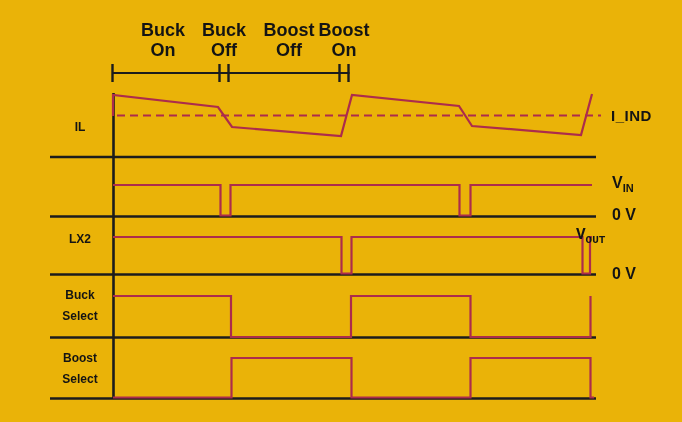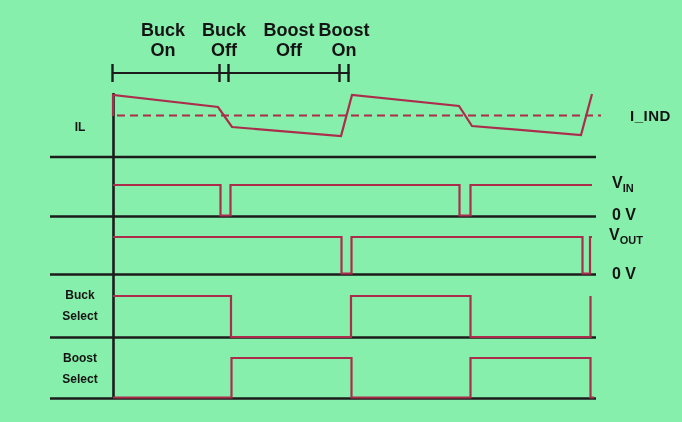--- a/index.html
+++ b/index.html
@@ -1,17 +1,17 @@
 <!DOCTYPE html>
 <html><head>
 <meta charset="utf-8">
 <style>
   html,body{margin:0;padding:0;background:#ffffff;}
   .stage{
-    position:relative;width:682px;height:422px;background:#86efac;overflow:hidden;
+    position:relative;width:682px;height:422px;background:#eab308;overflow:hidden;
     font-family:"Liberation Sans","DejaVu Sans",sans-serif;color:#141414;
   }
   .stage *{box-sizing:border-box;}
   svg.wf{position:absolute;left:0;top:0;}
   .lbl{position:absolute;font-weight:bold;white-space:nowrap;}
   .top-lbl{width:70px;text-align:center;font-size:18px;line-height:20px;letter-spacing:0px;}
   .row-lbl{width:70px;text-align:center;font-size:12px;line-height:21px;}
   .right-lbl{font-size:16px;}
   .right-lbl .sub{font-size:11px;vertical-align:-4px;font-weight:bold;text-align:center;}
   .iind{font-size:15px;letter-spacing:0.5px;}
@@ -55,38 +55,41 @@
     <div>Off</div>
   </div>
   <div class="lbl top-lbl" style="left:309px;top:20px;">
     <div>Boost</div>
     <div>On</div>
   </div>
 
   <div class="lbl row-lbl" style="left:45px;top:117px;">
     <div>IL</div>
   </div>
+  <div class="lbl row-lbl" style="left:45px;top:229px;">
+    <div>LX2</div>
+  </div>
   <div class="lbl row-lbl" style="left:45px;top:285px;">
     <div>Buck</div>
     <div>Select</div>
   </div>
   <div class="lbl row-lbl" style="left:45px;top:348px;">
     <div>Boost</div>
     <div>Select</div>
   </div>
 
-  <div class="lbl right-lbl iind" style="left:630px;top:107px;">
+  <div class="lbl right-lbl iind" style="left:611px;top:107px;">
     <span>I_IND</span>
   </div>
   <div class="lbl right-lbl" style="left:612px;top:174px;">
     <span>V</span><span class="sub">IN</span>
   </div>
   <div class="lbl right-lbl" style="left:612px;top:206px;">
     <span>0 V</span>
   </div>
-  <div class="lbl right-lbl" style="left:609px;top:226px;">
+  <div class="lbl right-lbl" style="left:576px;top:226px;font-family:Liberation Mono, monospace;">
     <span>V</span><span class="sub">OUT</span>
   </div>
   <div class="lbl right-lbl" style="left:612px;top:265px;">
     <span>0 V</span>
   </div>
 
 </div>
 
 </body></html>

